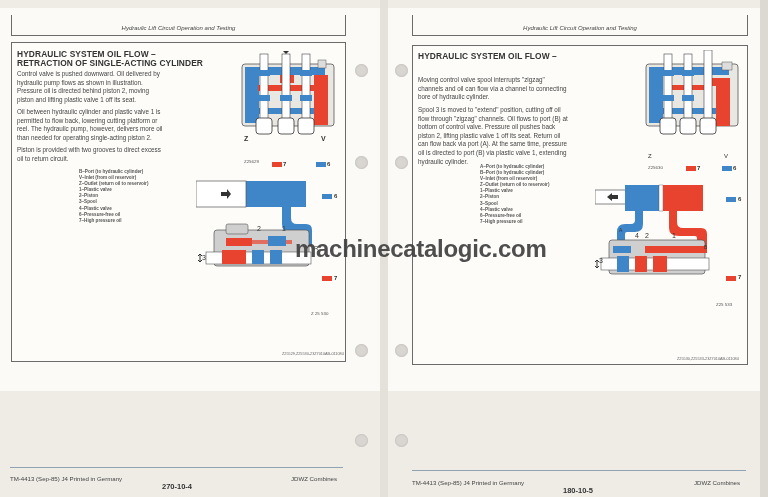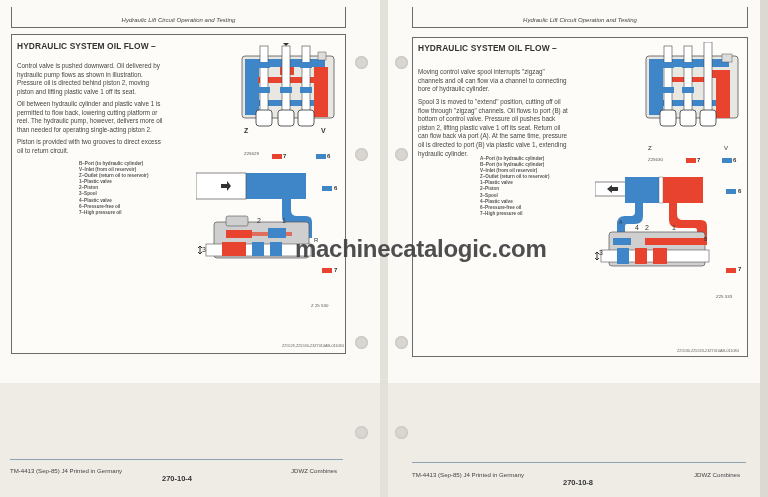--- a/index.html
+++ b/index.html
@@ -1,17 +1,17 @@
 <!DOCTYPE html>
 <html><head>
 <meta charset="utf-8">
 <style>
   html,body{margin:0;padding:0;}
   body{width:768px;height:497px;background:#efece6;position:relative;overflow:hidden;font-family:"Liberation Sans",sans-serif;}
-  .page{position:absolute;top:0;height:383px;background:#fbfaf6;}
+  .page{position:absolute;top:8px;height:383px;background:#fbfaf6;}
   .page.left{left:0;width:380px;}
   .page.right{left:388px;width:372px;}
   .gutter{position:absolute;left:380px;top:0;width:8px;height:497px;background:#e4e1da;}
   .edge{position:absolute;left:760px;top:0;width:8px;height:497px;background:#dcd9d2;}
   .header-box{position:absolute;border-left:1px solid #6b6b6b;border-right:1px solid #6b6b6b;border-bottom:1px solid #6b6b6b;height:20px;top:7px;}
   .header-text{position:absolute;left:0;right:0;top:10px;text-align:center;font-size:6px;font-style:italic;color:#444;}
   .content-box{position:absolute;border:1px solid #6b6b6b;background:#fdfcf9;}
   .title{position:absolute;font-weight:bold;font-size:8.4px;line-height:9px;color:#333;letter-spacing:0.1px;}
   .para{position:absolute;font-size:6.3px;line-height:8.6px;color:#444;}
   .legend{position:absolute;font-size:4.6px;line-height:6.1px;font-weight:bold;color:#555;}
@@ -32,20 +32,21 @@
 
 <div class="page left">
   <div class="header-box" style="left:11px;width:333px;">
     <div class="header-text">Hydraulic Lift Circuit Operation and Testing</div>
   </div>
 
   <div class="content-box" style="left:11px;top:34px;width:333px;height:318px;"></div>
 
   <div class="title" style="left:17px;top:42px;">
     <div>HYDRAULIC SYSTEM OIL FLOW –</div>
+    <div>RETRACTION OF SINGLE-ACTING CYLINDER</div>
   </div>
 
   <div class="para" style="left:17px;top:62px;width:150px;">Control valve is pushed downward. Oil delivered by hydraulic pump flows as shown in illustration. Pressure oil is directed behind piston 2, moving piston and lifting plastic valve 1 off its seat.</div>
   <div class="para" style="left:17px;top:100px;width:150px;">Oil between hydraulic cylinder and plastic valve 1 is permitted to flow back, lowering cutting platform or reel. The hydraulic pump, however, delivers more oil than needed for operating single-acting piston 2.</div>
   <div class="para" style="left:17px;top:138px;width:150px;">Piston is provided with two grooves to direct excess oil to return circuit.</div>
 
   <div class="legend" style="left:79px;top:161px;">
     <div>B–Port (to hydraulic cylinder)</div>
     <div>V–Inlet (from oil reservoir)</div>
     <div>Z–Outlet (return oil to reservoir)</div>
@@ -223,21 +224,21 @@
   <div class="swatch" style="left:338px;top:189px;background:#3f86c9;"></div>
   <div class="swatch-label" style="left:350px;top:188px;">6</div>
   <div class="swatch" style="left:338px;top:268px;background:#e8432f;"></div>
   <div class="swatch-label" style="left:350px;top:266px;">7</div>
   <div class="fig-code" style="left:328px;top:294px;">Z25 533</div>
 
   <div class="code" style="left:289px;top:349px;">Z25530,Z25533-23Z7010AB-011084</div>
 
   <div class="footer-line" style="left:24px;top:462px;width:334px;"></div>
   <div class="footer" style="left:24px;top:471px;">TM-4413 (Sep-85) J4 Printed in Germany</div>
-  <div class="footer num" style="left:175px;top:470px;">270-10-8</div>
+  <div class="footer num" style="left:175px;top:470px;">180-10-5</div>
   <div class="footer" style="left:306px;top:471px;">JDWZ Combines</div>
 
   <div class="hole" style="left:7px;top:56px;"></div>
   <div class="hole" style="left:7px;top:148px;"></div>
   <div class="hole" style="left:7px;top:336px;"></div>
   <div class="hole" style="left:7px;top:426px;"></div>
 </div>
 
 <div class="edge"></div>
 

